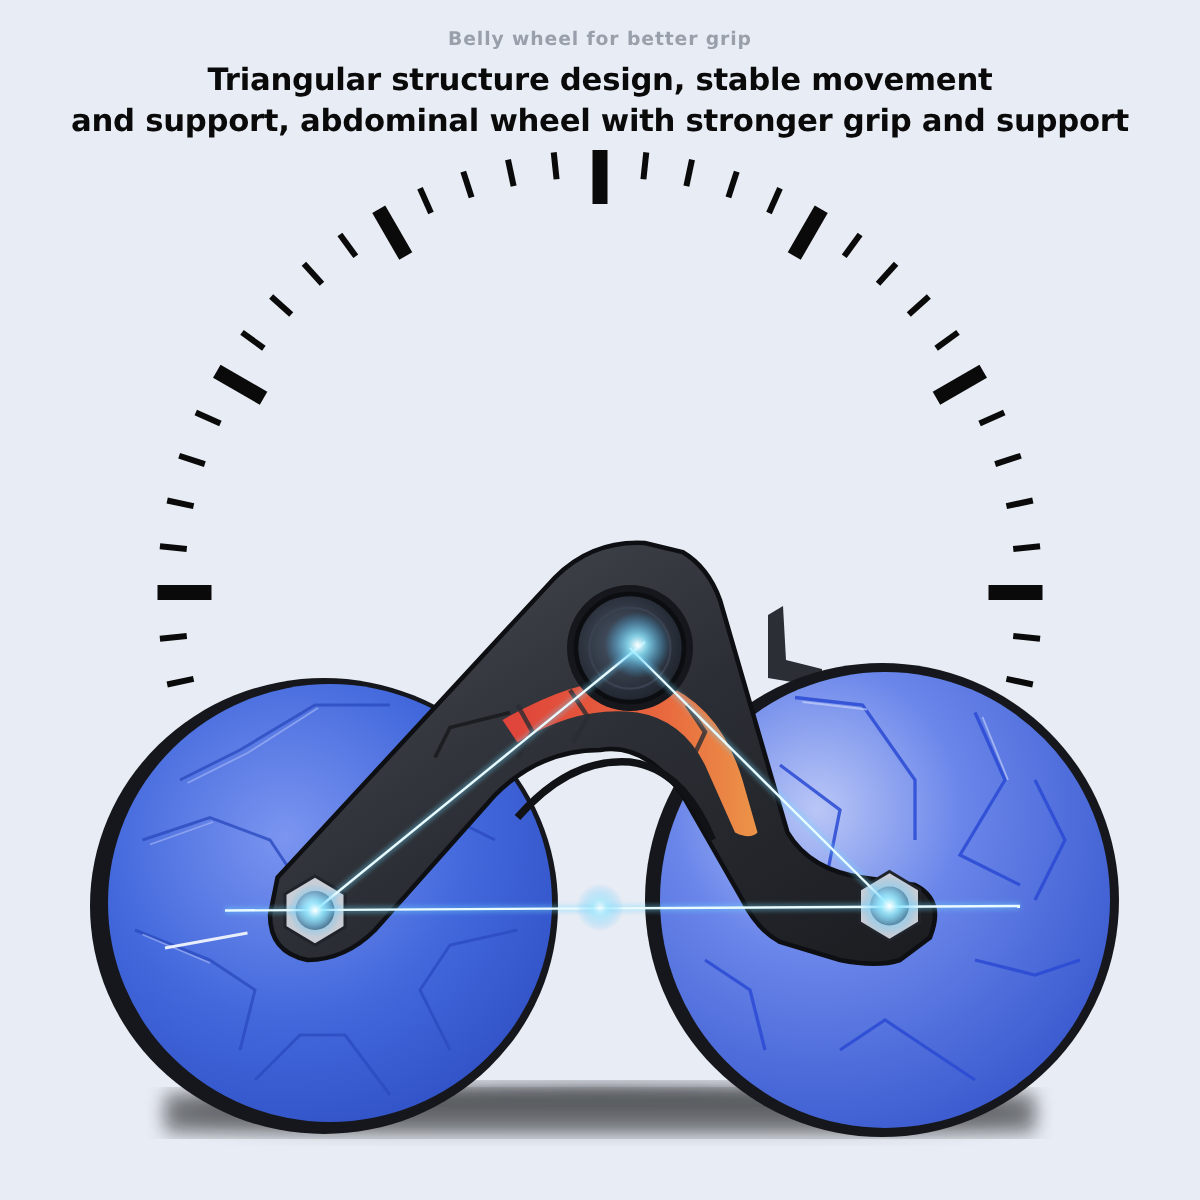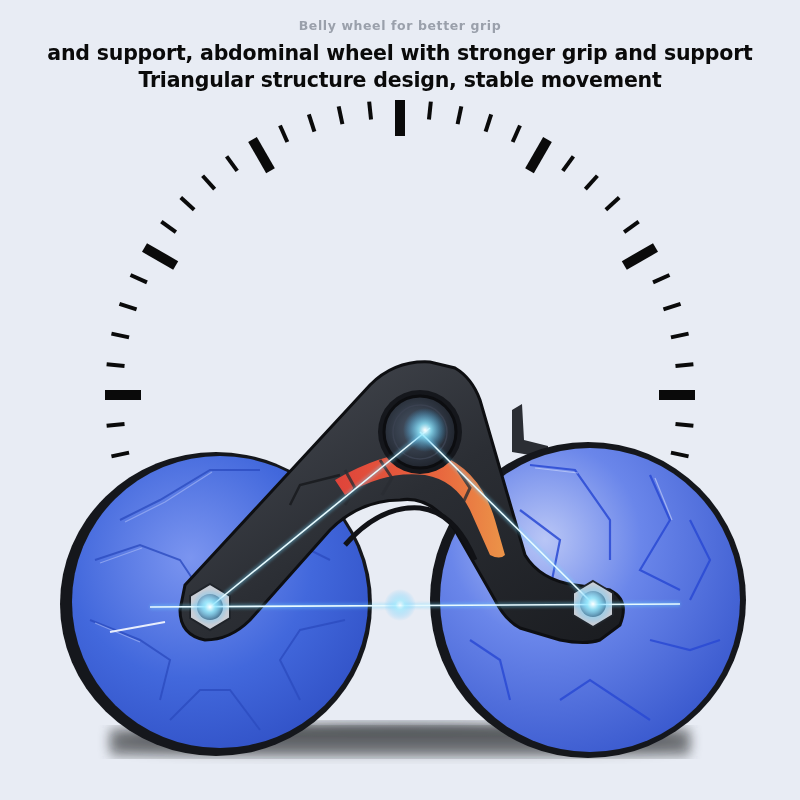--- a/index.html
+++ b/index.html
@@ -22,22 +22,22 @@
     }
     .headline div { white-space: nowrap; }
     svg.scene { position: absolute; left: 0; top: 0; }
   </style>
 </head>
 <body>
 
 <div class="canvas">
   <div class="subtitle">Belly wheel for better grip</div>
   <div class="headline">
+    <div>Triangular structure design, stable movement</div>
     <div>and support, abdominal wheel with stronger grip and support</div>
-    <div>Triangular structure design, stable movement</div>
   </div>
 
   <svg class="scene" width="800" height="800" viewBox="0 0 800 800">
     <defs>
       <radialGradient id="wheelGrad" cx="40%" cy="35%" r="75%">
         <stop offset="0%" stop-color="#7b95f0"></stop>
         <stop offset="55%" stop-color="#4268dc"></stop>
         <stop offset="100%" stop-color="#2f4fc4"></stop>
       </radialGradient>
       <radialGradient id="wheelGradR" cx="35%" cy="30%" r="80%">

